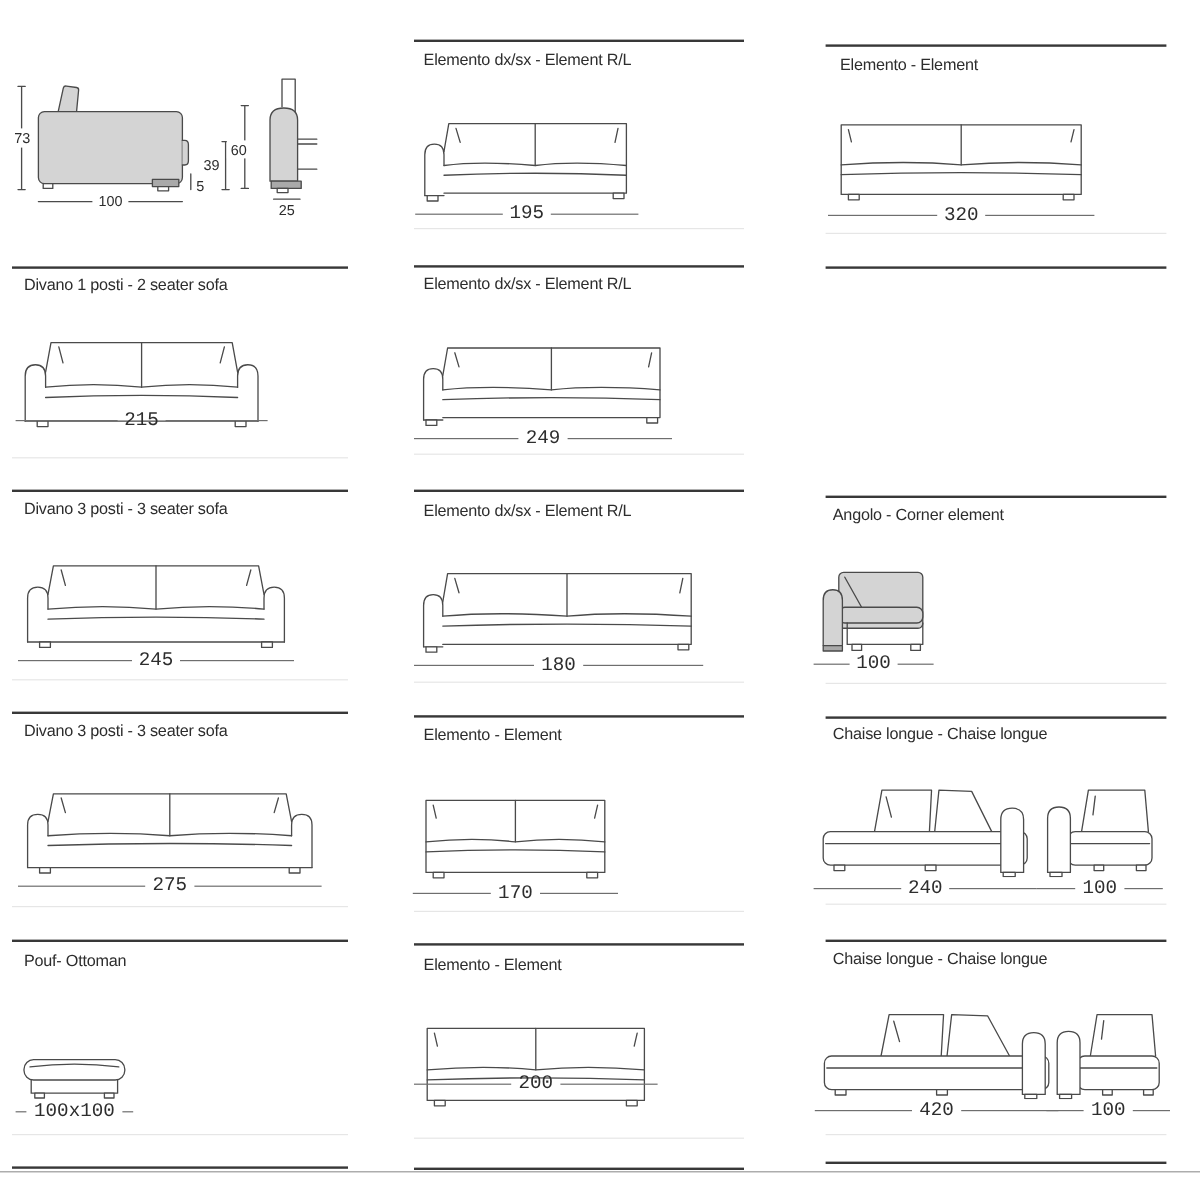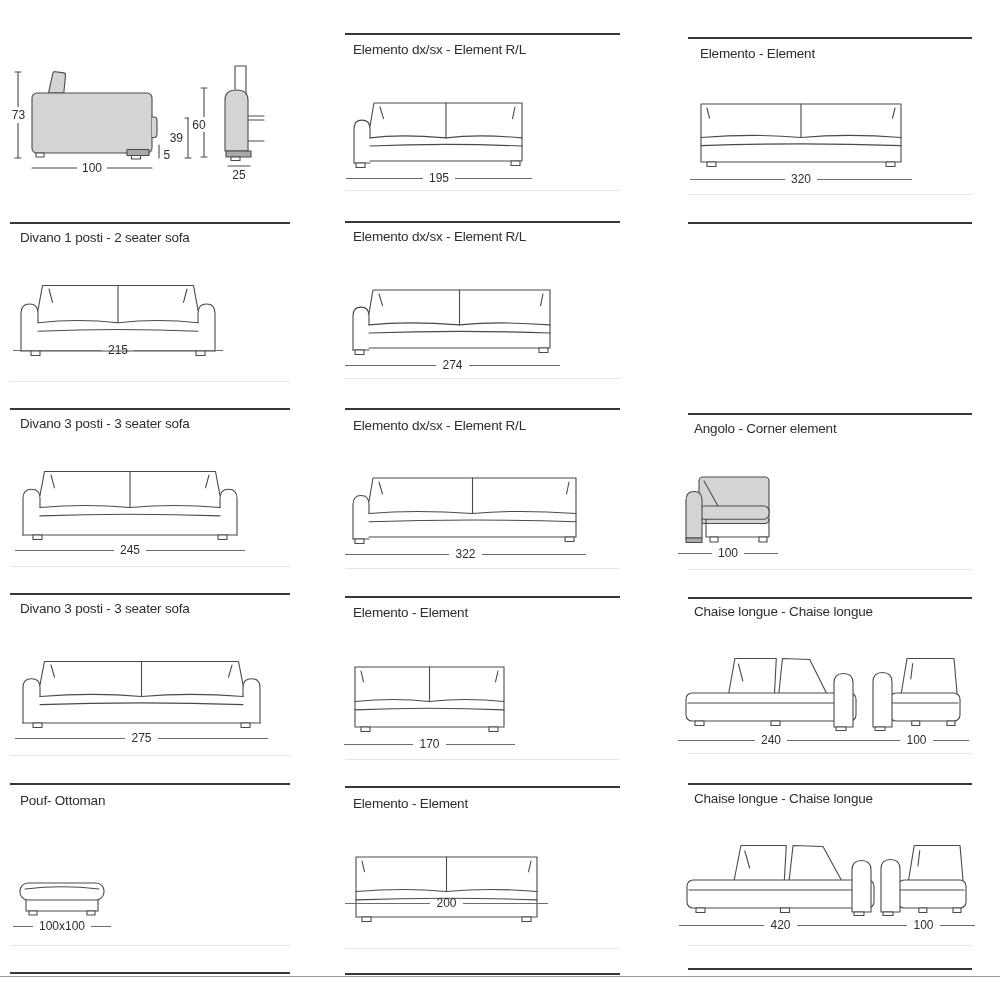--- a/index.html
+++ b/index.html
@@ -6,21 +6,21 @@
   #page{position:relative;width:1000px;height:1000px;background:#ffffff;
         font-family:"Liberation Sans",sans-serif;overflow:hidden;}
   .dl1{position:absolute;height:2px;background:#383838;}
   .dl2{position:absolute;height:1px;background:#e6e6e6;}
   .dl3{position:absolute;height:1px;background:#9a9a9a;}
   .ttl{position:absolute;font-size:13.5px;color:#2d2d2d;letter-spacing:-0.2px;
        white-space:nowrap;line-height:16px;}
   .draw{position:absolute;}
   .dim{position:absolute;display:flex;align-items:center;gap:6px;height:14px;}
   .dim .dl{flex:1;height:1px;background:#6e6e6e;display:block;}
-  .dim .dv{font-size:12px;color:#2d2d2d;line-height:1;white-space:nowrap;}
+  .dim .dv{font-size:16px;color:#2d2d2d;line-height:1;white-space:nowrap;font-family:Liberation Mono, monospace;}
   svg text{font-family:"Liberation Sans",sans-serif;font-size:12px;fill:#2d2d2d;stroke:none;}
 </style>
 </head>
 <body>
 
 <div id="page">
 
   <i class="dl1" style="left:10px;top:222px;width:280px"></i>
   <i class="dl1" style="left:10px;top:408px;width:280px"></i>
   <i class="dl1" style="left:10px;top:593px;width:280px"></i>
@@ -208,42 +208,42 @@
         <path d="M109.5 8 L109.5 42.919999999999995"></path>
         <path d="M29 12 L32.5 23.68"></path>
         <path d="M193 12 L190.5 23.68"></path>
         <path d="M19 42.919999999999995 Q57.400000000000006 38.85 109.5 42.919999999999995 Q147.6 38.85 200 42.919999999999995"></path>
         <path d="M19 51.059999999999995 Q109.5 47.730000000000004 200 51.059999999999995"></path>
         <rect x="189" y="66" width="9" height="4.5" fill="#fff"></rect>
       </g>
     </svg>
   <div class="dim" style="left:345px;top:358px;width:215px">
     <i class="dl"></i>
-      <span class="dv">274</span>
+      <span class="dv">249</span>
       <i class="dl"></i>
   </div>
 
   <div class="ttl" style="left:353px;top:418px">Elemento dx/sx - Element R/L</div>
   <svg class="draw" style="left:350px;top:470px" viewBox="0 0 231 75" width="231" height="75">
       <g fill="none" stroke="#4a4a4a" stroke-width="1.1" stroke-linecap="round" stroke-linejoin="round">
         <path d="M3 69 L3 34.5 Q3 25.500000000000004 11 25.500000000000004 Q19 25.500000000000004 19 34.5 L19 43.5"></path>
         <path d="M3 69 L19 69"></path>
         <rect x="5" y="69" width="9" height="4.5" fill="#fff"></rect>
         <path d="M19 31.5 L23 8 L226 8 L226 67 L19 67"></path>
         <path d="M122.5 8 L122.5 43.5"></path>
         <path d="M29 12 L32.5 24"></path>
         <path d="M219 12 L216.5 24"></path>
         <path d="M19 43.5 Q64.68 39.375 122.5 43.5 Q166.32 39.375 226 43.5"></path>
         <path d="M19 51.74999999999999 Q122.5 48.375 226 51.74999999999999"></path>
         <rect x="215" y="67" width="9" height="4.5" fill="#fff"></rect>
       </g>
     </svg>
   <div class="dim" style="left:345px;top:547px;width:241px">
     <i class="dl"></i>
-      <span class="dv">322</span>
+      <span class="dv">180</span>
       <i class="dl"></i>
   </div>
 
   <div class="ttl" style="left:353px;top:605px">Elemento - Element</div>
   <svg class="draw" style="left:349px;top:659px" viewBox="0 0 161 76" width="161" height="76">
       <g fill="none" stroke="#4a4a4a" stroke-width="1.1" stroke-linecap="round" stroke-linejoin="round">
         <path d="M6 8 L155 8 L155 68 L6 68 Z"></path>
         <path d="M80.5 8 L80.5 42.56"></path>
         <path d="M12 12 L14.5 22.8"></path>
         <path d="M149 12 L146.5 22.8"></path>

